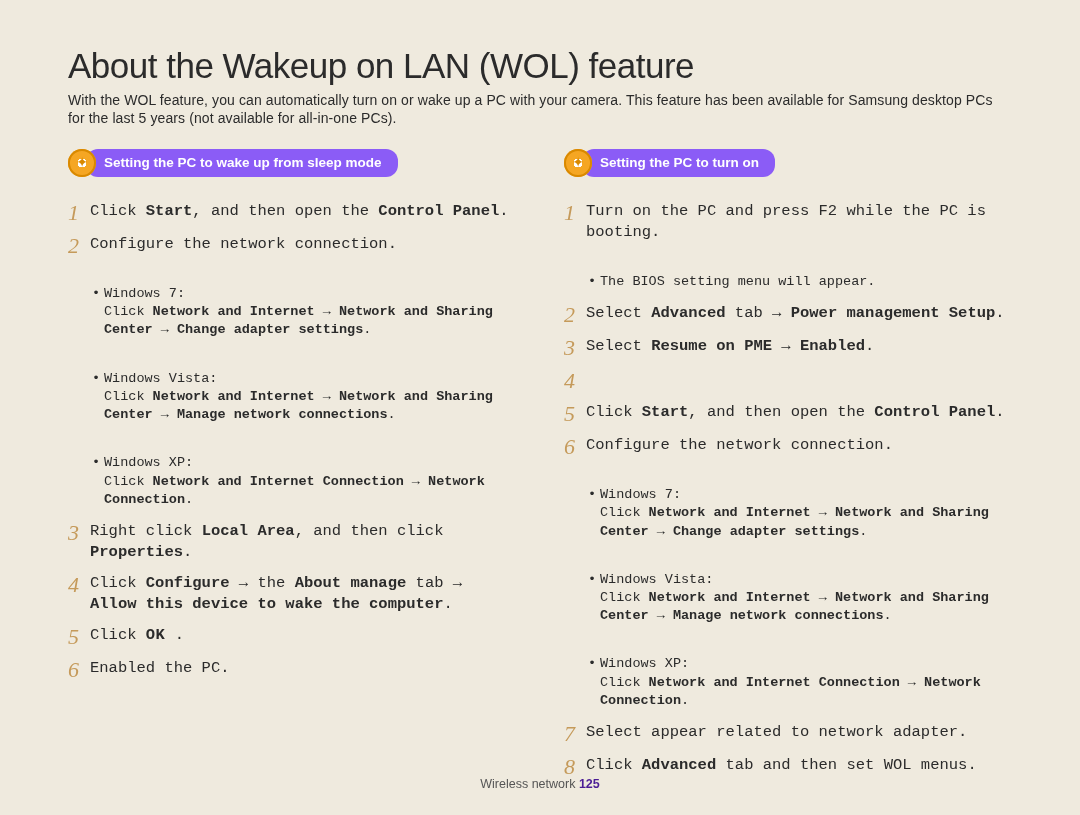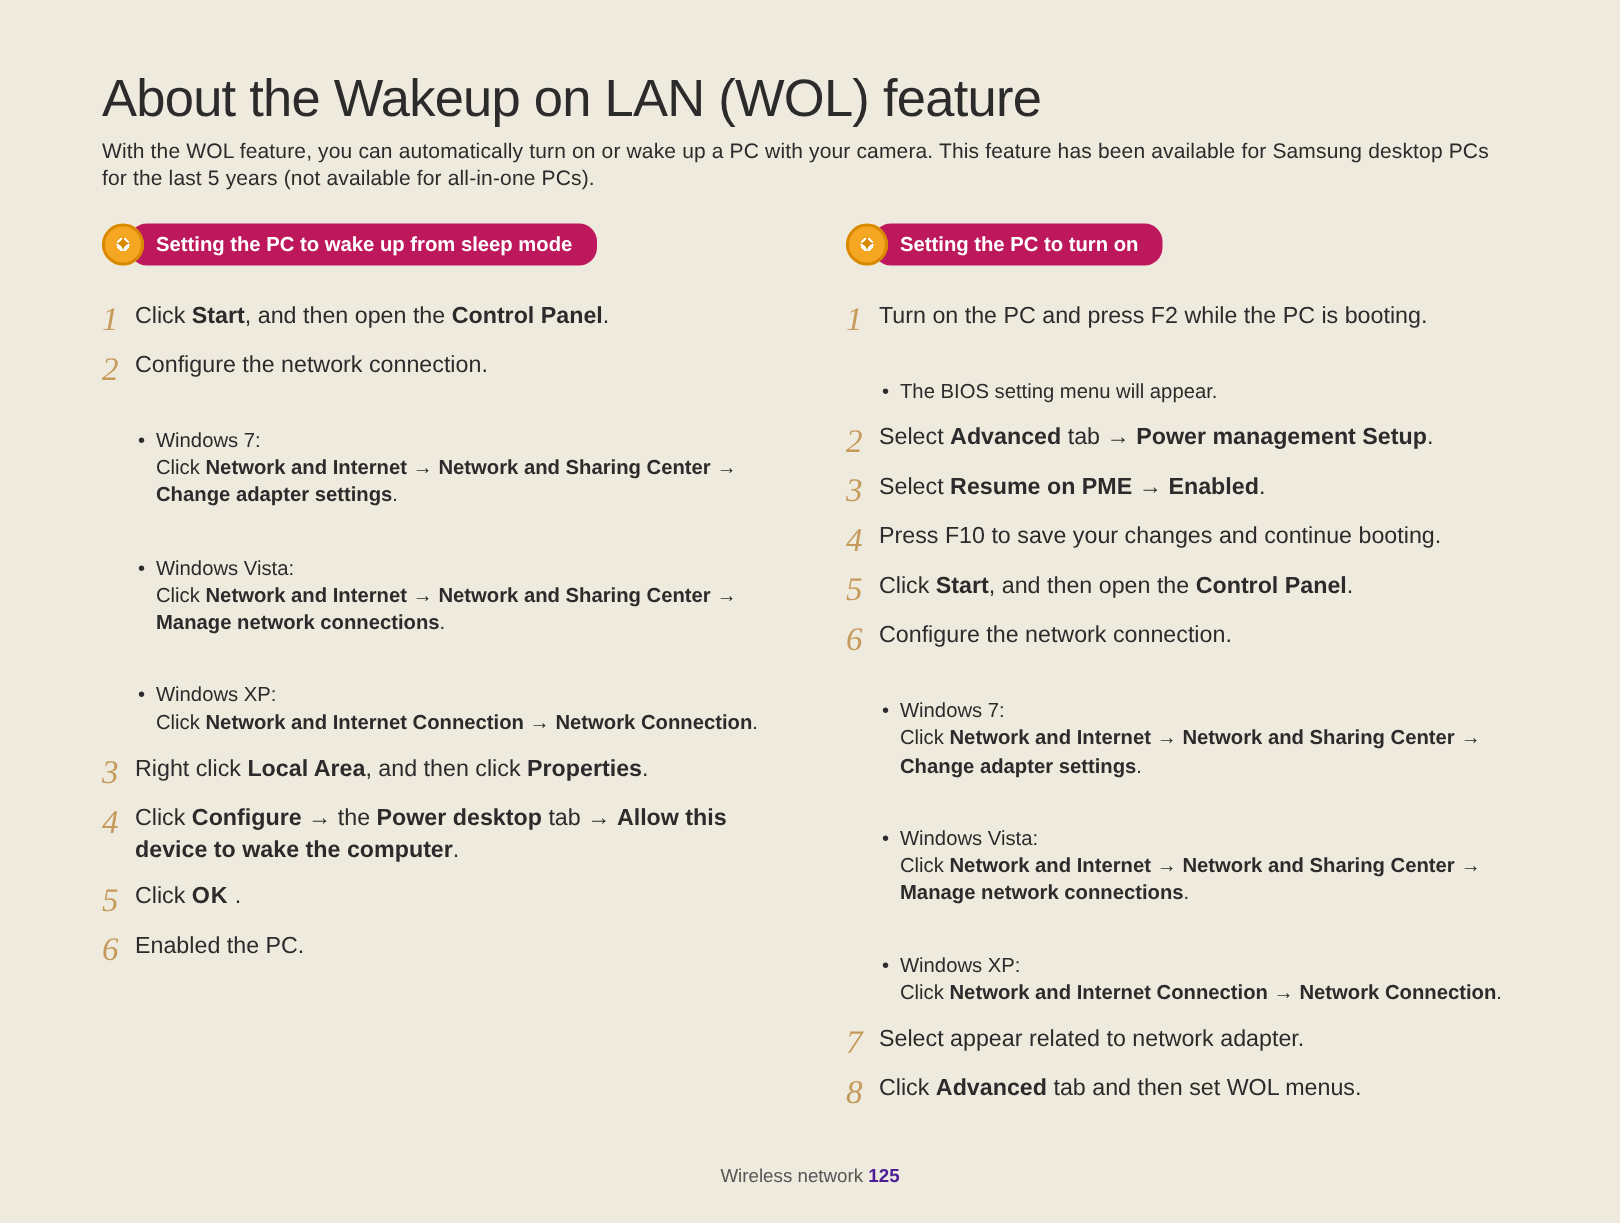--- a/index.html
+++ b/index.html
@@ -58,21 +58,21 @@
     box-shadow: inset 0 0 0 2px #d98900;
   }
   .star-glyph {
     position: absolute;
     top: 50%; left: 50%;
     transform: translate(-50%,-54%);
     font-size: 14px;
     color: #d98900;
   }
   .section-pill {
-    background: #be185d;
+    background: #8b5cf6;
     color: #fff;
     font-size: 13.5px;
     line-height: 1;
     padding: 7px 16px 7px 18px;
     border-radius: 12px;
     font-weight: 600;
     position: relative;
     left: -6px;
   }
   ol.steps {
@@ -94,20 +94,21 @@
     color: #c59a5a;
     line-height: 1;
     text-align: left;
     padding-top: 1px;
   }
   .step-body {
     flex: 1;
     font-size: 15.5px;
     line-height: 1.35;
     font-weight: 300;
+    font-family: Liberation Mono, monospace;
   }
   .step-body b { font-weight: 700; }
   ul.sub {
     list-style: none;
     margin: 4px 0 0 0;
     padding: 0;
   }
   ul.sub > li {
     position: relative;
     padding-left: 14px;
@@ -187,21 +188,21 @@
         </li>
         <li>
           <span class="num">3</span>
           <span class="step-body">
             <span>Right click </span><b>Local Area</b><span>, and then click </span><b>Properties</b><span>.</span>
           </span>
         </li>
         <li>
           <span class="num">4</span>
           <span class="step-body">
-            <span>Click </span><b>Configure</b><span> → the </span><b>Power desktop</b><span> tab → </span><b>Allow this device to wake the computer</b><span>.</span>
+            <span>Click </span><b>Configure</b><span> → the </span><b>About manage</b><span> tab → </span><b>Allow this device to wake the computer</b><span>.</span>
           </span>
         </li>
         <li>
           <span class="num">5</span>
           <span class="step-body">
             <span>Click </span><span class="ok-glyph">OK</span><span> .</span>
           </span>
         </li>
         <li>
           <span class="num">6</span>
@@ -236,21 +237,20 @@
           </span>
         </li>
         <li>
           <span class="num">3</span>
           <span class="step-body">
             <span>Select </span><b>Resume on PME</b><span> → </span><b>Enabled</b><span>.</span>
           </span>
         </li>
         <li>
           <span class="num">4</span>
-          <span class="step-body">Press F10 to save your changes and continue booting.</span>
         </li>
         <li>
           <span class="num">5</span>
           <span class="step-body">
             <span>Click </span><b>Start</b><span>, and then open the </span><b>Control Panel</b><span>.</span>
           </span>
         </li>
         <li>
           <span class="num">6</span>
           <span class="step-body">

